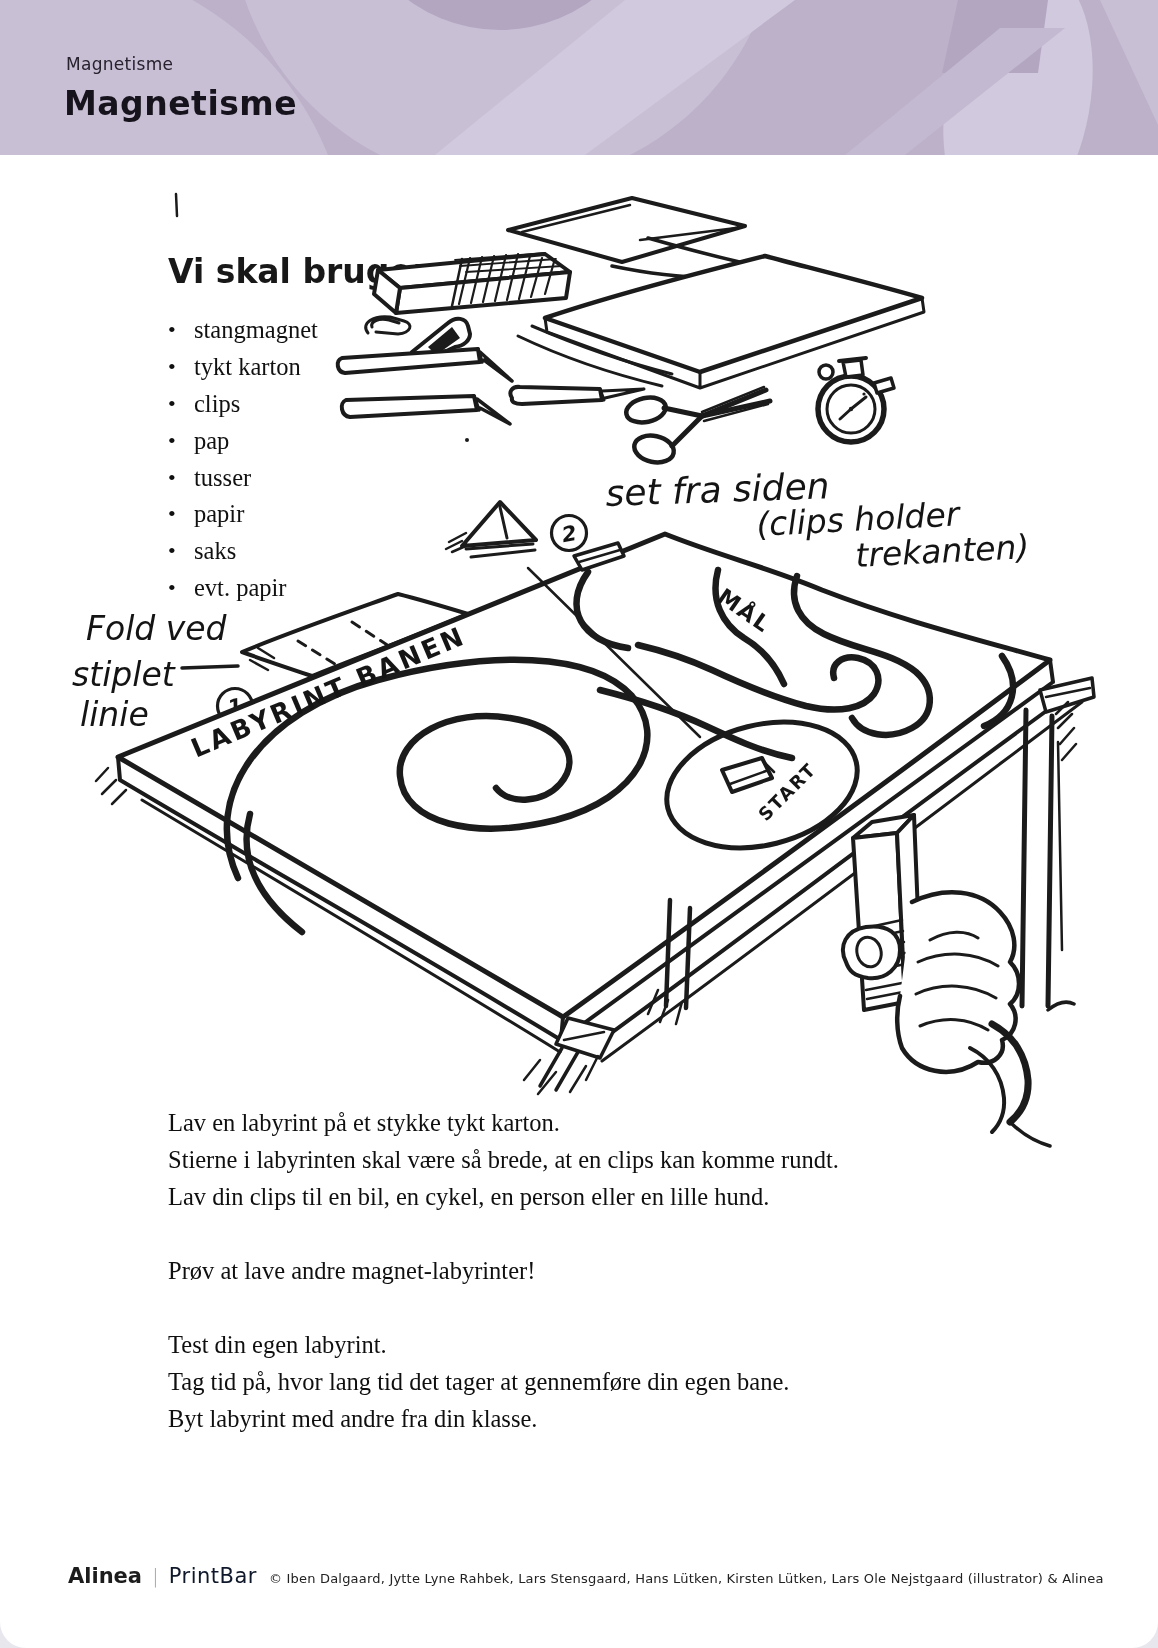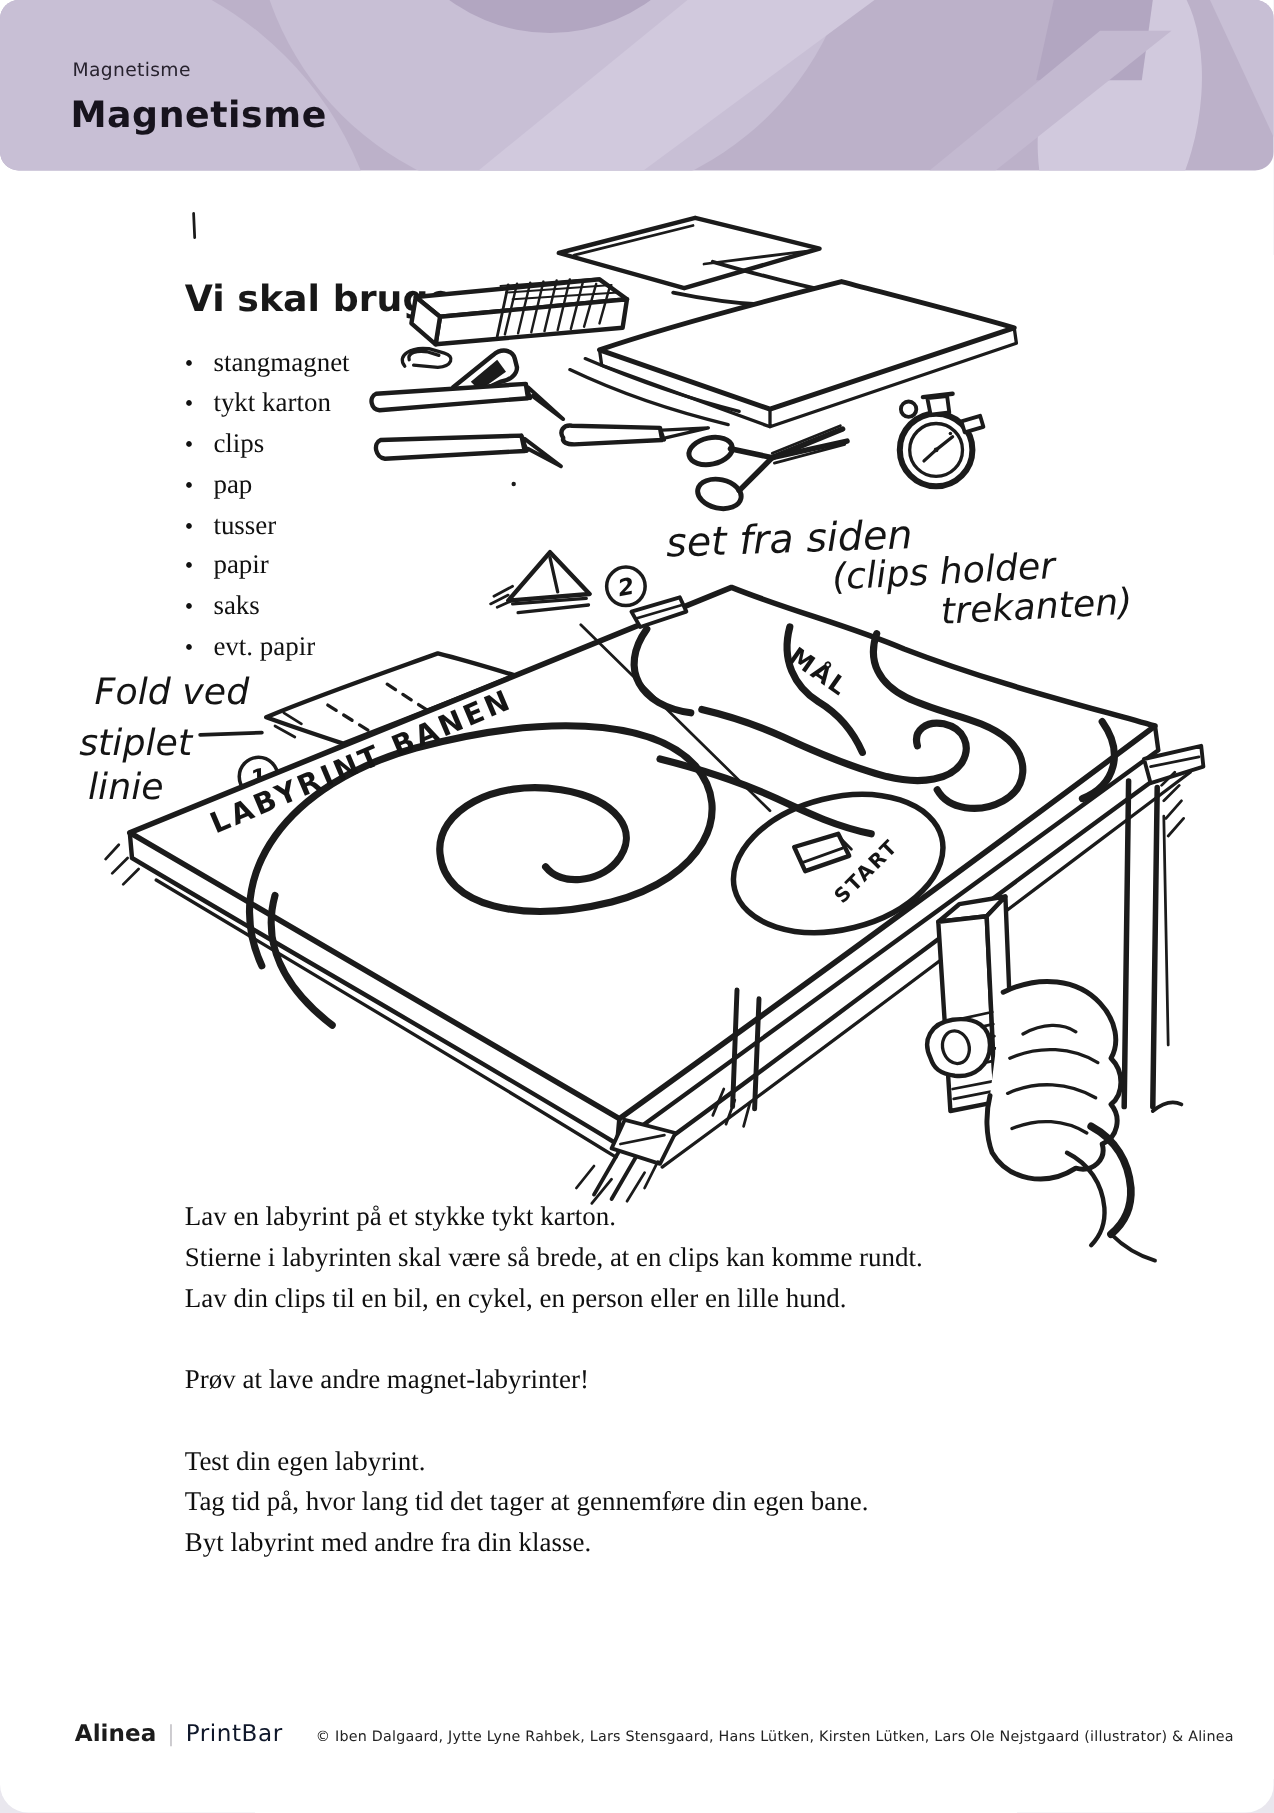--- a/index.html
+++ b/index.html
@@ -1,20 +1,20 @@
 <!DOCTYPE html>
 <html><head>
 <meta charset="utf-8">
 <style>
   html,body{margin:0;padding:0;background:#e9e7ee;}
   .page{position:relative;width:1158px;height:1648px;background:#ffffff;
         border-radius:0 0 26px 26px;overflow:hidden;
         font-family:"Liberation Serif",serif;color:#111;}
   
-  .header{position:absolute;left:0;top:0;width:1158px;height:155px;background:#bcb1c9;overflow:hidden;border-radius:17px;}
+  .header{position:absolute;left:0;top:0;width:1158px;height:155px;background:#bcb1c9;overflow:hidden;}
   .header svg{position:absolute;inset:0;}
   .eyebrow{position:absolute;left:66px;top:54px;font-family:"DejaVu Sans",sans-serif;
            font-size:17px;font-weight:500;color:#27222e;letter-spacing:.3px;z-index:2;}
   .title{position:absolute;left:64px;top:84px;font-family:"DejaVu Sans",sans-serif;
          font-size:33px;font-weight:800;color:#17131d;letter-spacing:.5px;z-index:2;}
   
   .mat-heading{position:absolute;left:168px;top:252px;font-family:"DejaVu Sans",sans-serif;
                font-size:33px;font-weight:700;color:#181818;}
   .mat-list{position:absolute;left:168px;top:312px;list-style:none;margin:0;padding:0;}
   .mat-list li{height:36.8px;font-size:24.5px;display:flex;align-items:center;}
@@ -23,29 +23,29 @@
   .illu{position:absolute;left:0;top:0;width:1158px;height:1648px;pointer-events:none;}
   .ink{stroke:#1b1b1b;fill:none;stroke-linecap:round;stroke-linejoin:round;}
   .wfill{fill:#ffffff;}
   .hand{font-family:"DejaVu Sans",sans-serif;font-style:italic;font-weight:500;fill:#141414;}
   .hand-lg{font-size:36px;}
   .hand-md{font-size:33px;}
   .boardtxt{font-family:"DejaVu Sans",sans-serif;font-weight:700;fill:#151515;}
   .num{font-family:"DejaVu Sans",sans-serif;font-style:italic;font-weight:700;font-size:21px;fill:#141414;}
   
   .bodytext{position:absolute;left:168px;top:1088px;font-size:24.5px;color:#0f0f0f;}
-  .bodytext .para{margin:0 0 37px 0;}
+  .bodytext .para{margin:16px 0 37px 0;}
   .bodytext .line{height:37px;line-height:37px;white-space:nowrap;}
   
   .footer{position:absolute;left:68px;top:1564px;display:flex;align-items:baseline;
           font-family:"DejaVu Sans",sans-serif;}
   .f-brand{font-size:21px;font-weight:700;color:#1c1c1c;}
   .f-sep{font-size:20px;font-weight:300;color:#a5a2aa;margin:0 10px;}
   .f-prod{font-size:21px;font-weight:400;color:#0f172a;letter-spacing:.5px;}
-  .f-credits{font-size:13px;color:#222;margin-left:30px;letter-spacing:.2px;}
+  .f-credits{font-size:13px;color:#222;margin-left:12px;letter-spacing:.2px;}
 </style>
 </head>
 <body>
 
 <div class="page">
 
   <div class="header">
     <svg viewBox="0 0 1158 155" aria-hidden="true">
       <circle cx="40" cy="270" r="310" fill="#c8bfd5"></circle>
       <circle cx="505" cy="-90" r="275" fill="#c8bfd5"></circle>

